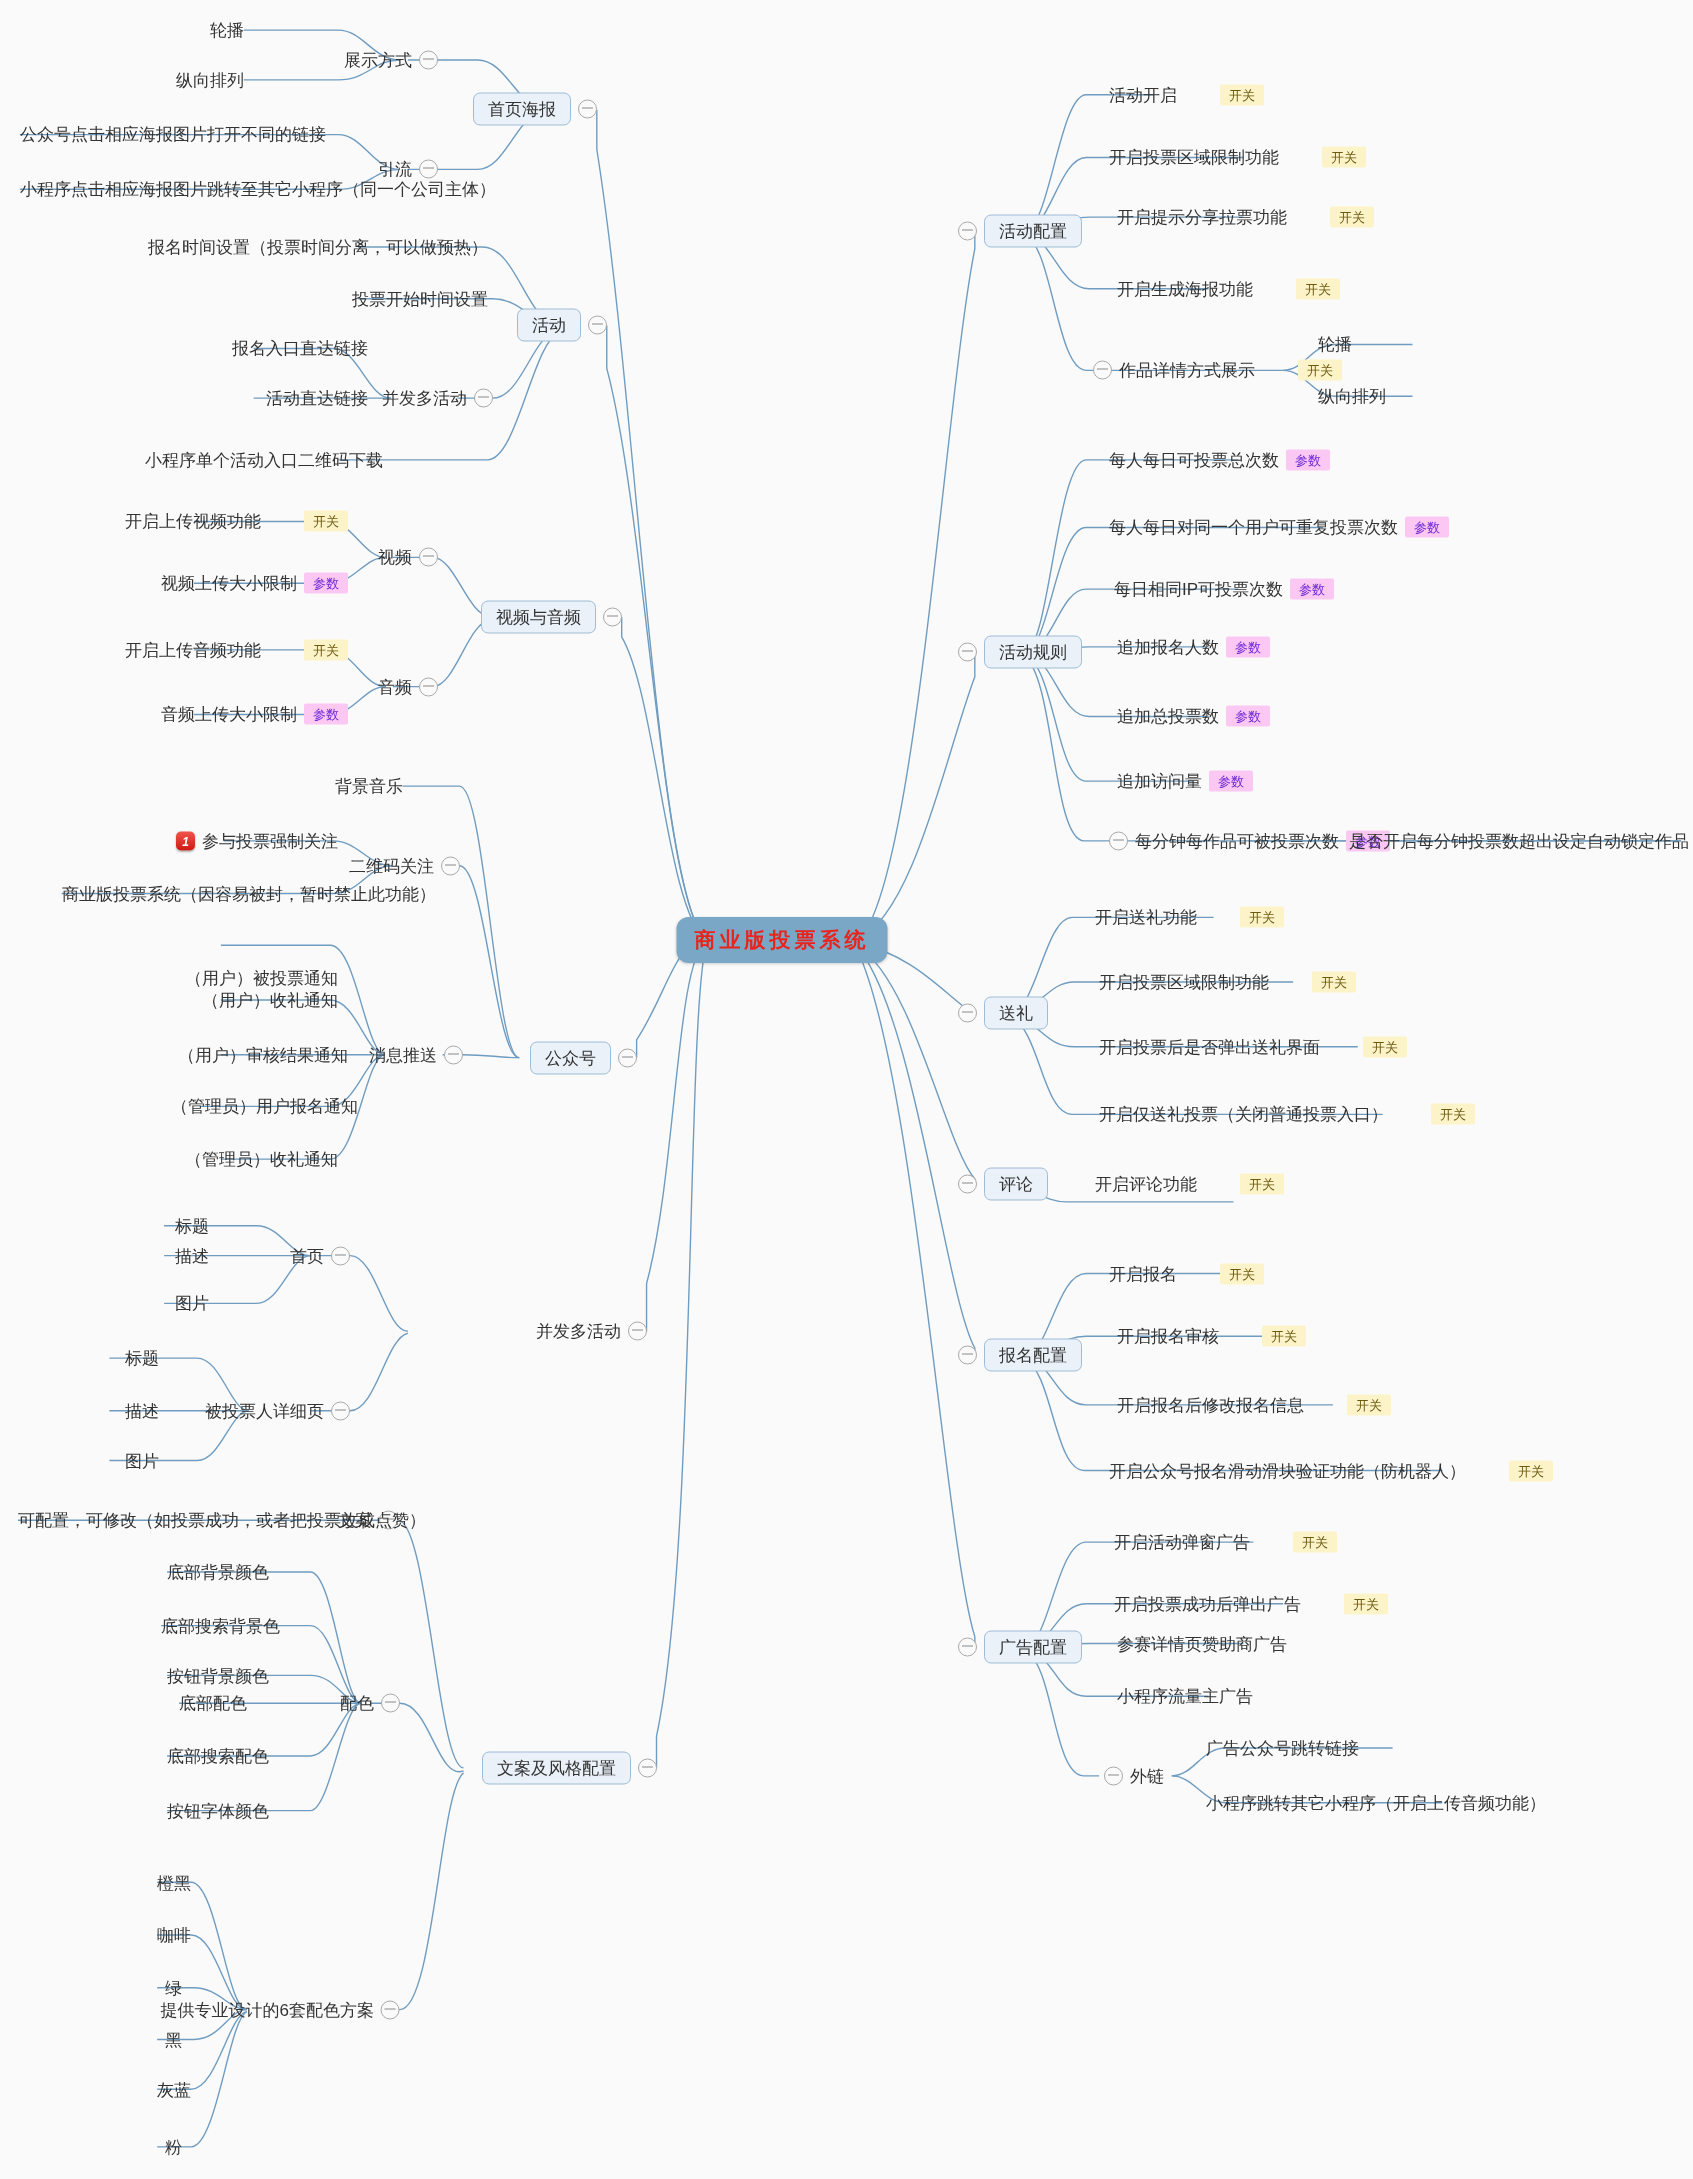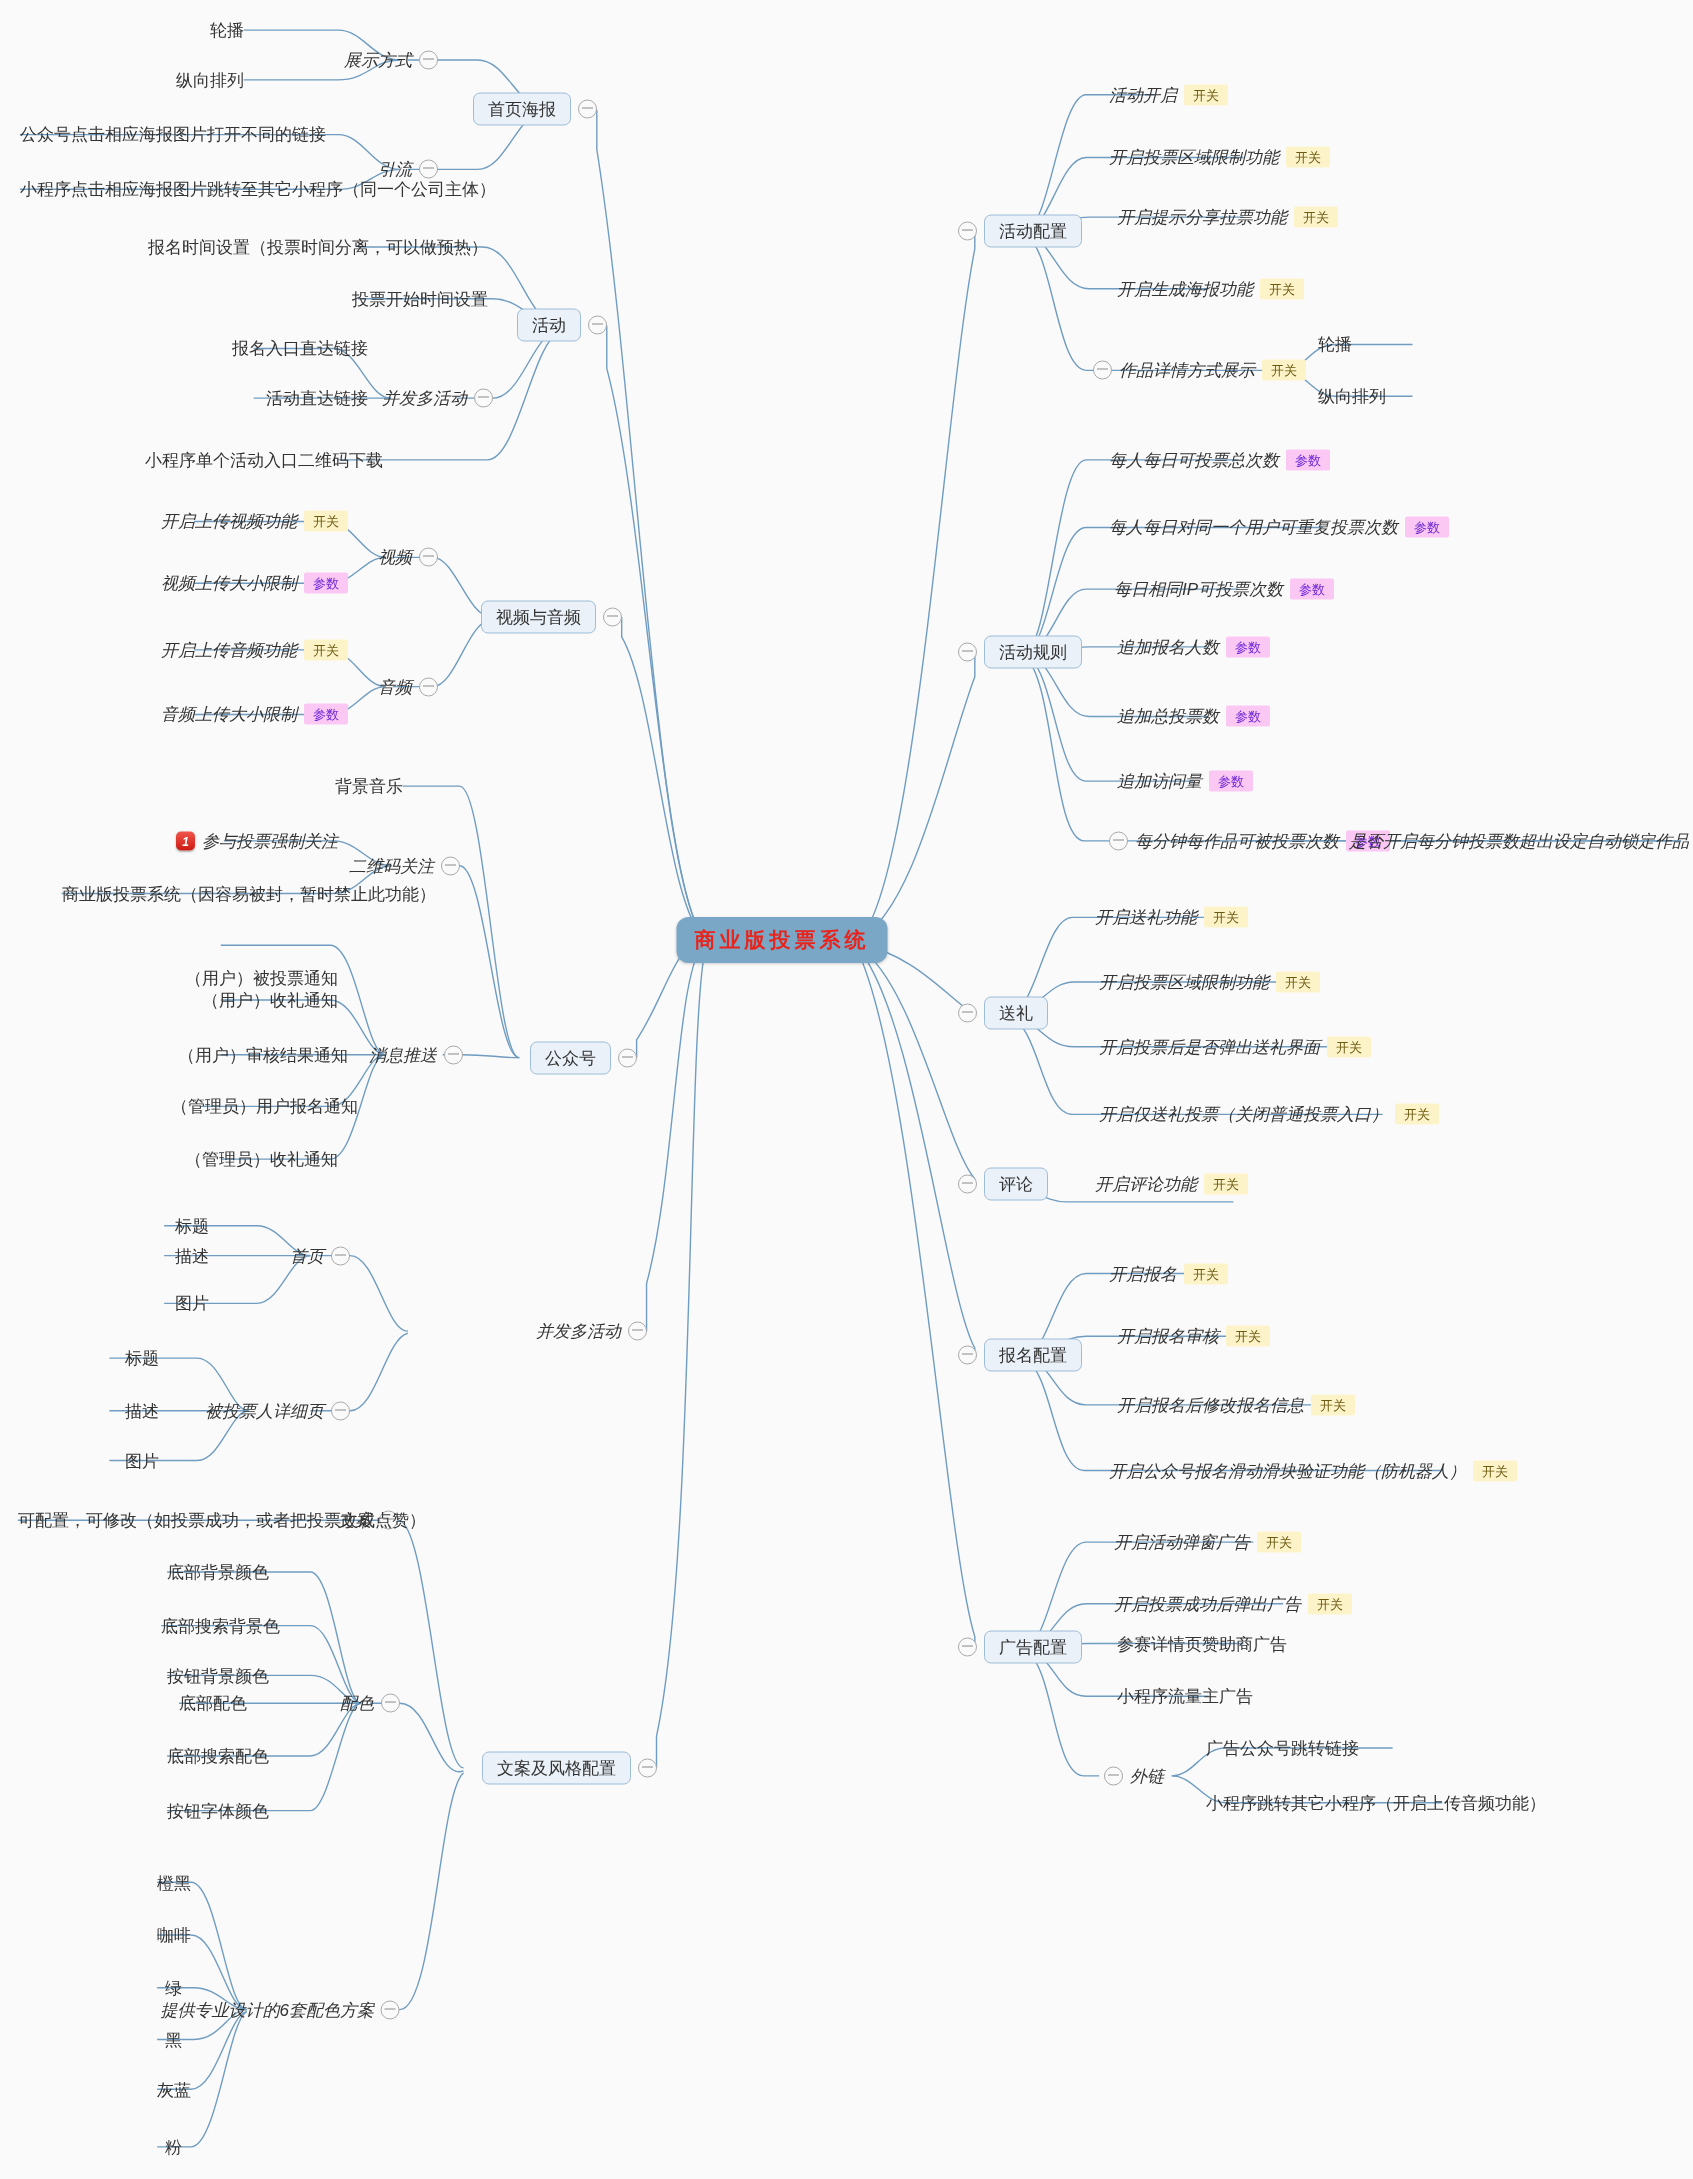--- a/index.html
+++ b/index.html
@@ -4,32 +4,32 @@
 <title>商业版投票系统 - 思维导图</title>
 <style>
   html,body{margin:0;padding:0;background:#fafafa;}
   body{font-family:"Liberation Sans","DejaVu Sans",sans-serif;}
   #map{position:relative;width:1693px;height:2179px;background:#fafafa;overflow:hidden;}
   #wires{position:absolute;left:0;top:0;width:1693px;height:2179px;pointer-events:none;}
   .node{position:absolute;white-space:nowrap;font-size:17px;color:#333;
         transform:translateY(-50%);display:flex;align-items:center;gap:7px;line-height:1;}
   .node.r{}                                   
   .node.l{transform:translate(-100%,-50%);}   
-  .lbl{display:inline-block;font-style:italic;}
+  .lbl{display:inline-block;}
   
   .root{position:absolute;transform:translate(-50%,-50%);
         background:#7ba7c7;border-radius:12px;padding:9px 18px;
         color:#e8241c;font-size:21px;font-weight:bold;letter-spacing:4px;
         box-shadow:0 1px 3px rgba(0,0,0,.18);white-space:nowrap;}
   
   .box{background:#eaf1f8;border:1px solid #9dbcd6;border-radius:7px;
        padding:7px 14px;font-size:17px;color:#333;}
   
   .tag{font-size:13px;padding:4px 9px;border-radius:2px;line-height:1;}
-  .tag.sw{background:#fdf3c8;color:#6b5a10;}
+  .tag.sw{background:#fdf3c8;color:#6b5a10;margin-left:36px;}
   .tag.pm{background:#fbc8f4;color:#6d28d9;}
   
   .tgl{width:17px;height:17px;border:1px solid #a9a9a9;border-radius:50%;
        position:relative;flex:0 0 auto;background:#fafafa;}
   .tgl:after{content:"";position:absolute;left:3px;right:3px;top:7px;
              height:1px;background:#8a8a8a;}
   
   .badge{width:19px;height:19px;border-radius:5px;flex:0 0 auto;
          background:linear-gradient(#f0564b,#cc1a12);color:#fff;
          font-size:12px;font-style:italic;font-weight:bold;

